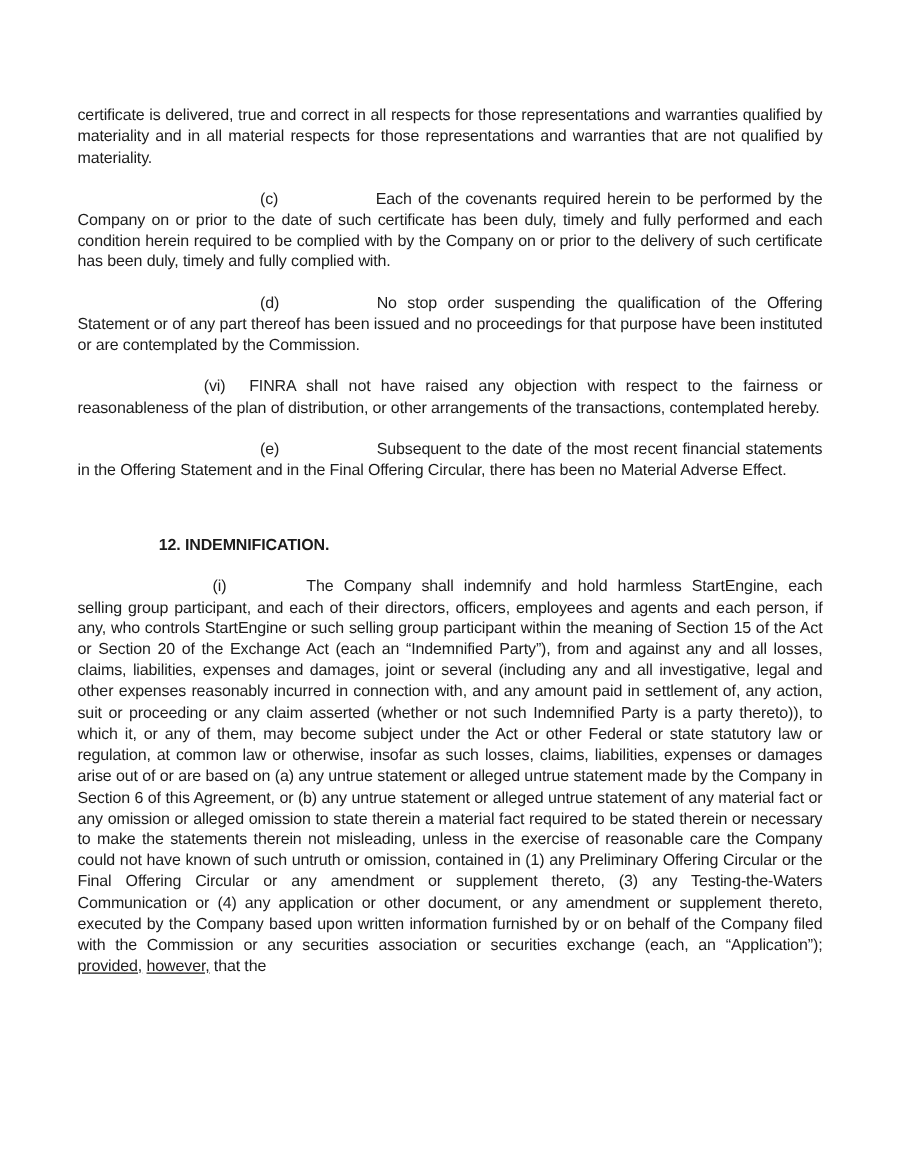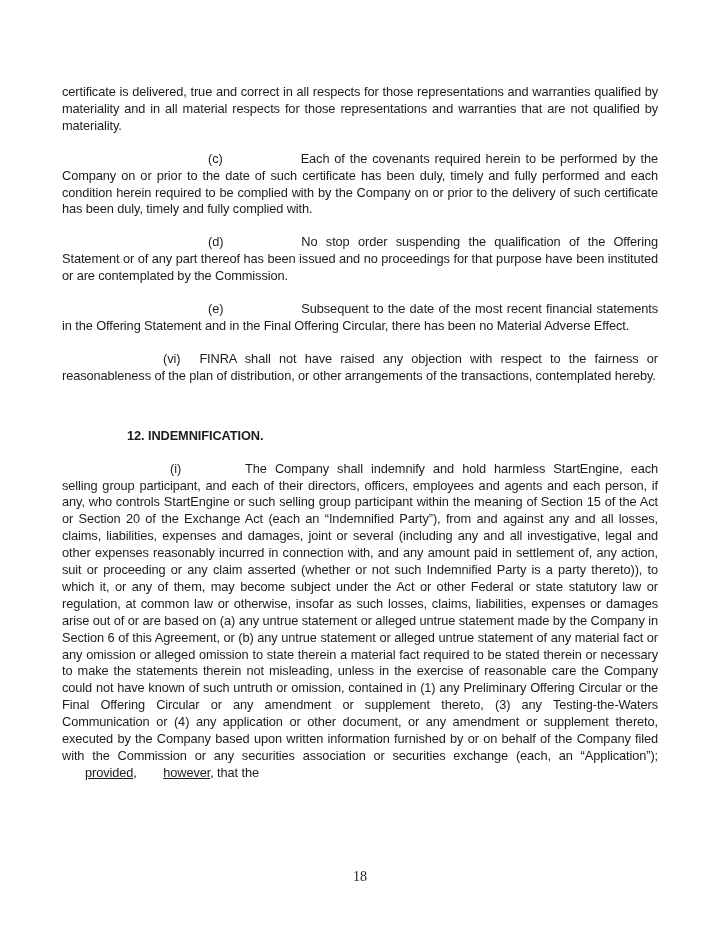--- a/index.html
+++ b/index.html
@@ -35,21 +35,21 @@
     height: 1px;
   }
   .tab-clause   { width: 146px; }  
   .gap-clause   { width: 78px;  }  
   .tab-vi       { width: 101px; }  
   .gap-vi       { width: 19px;  }  
   .tab-i        { width: 108px; }  
   .gap-i        { width: 64px;  }  
   .tab-heading  { width: 65px;  }  
   .b { font-weight: normal; }
-  .u { text-decoration: underline; margin-left: 23px; }
+  .u { text-decoration: underline; }
   .page-number {
     position: absolute;
     left: 0;
     right: 0;
     bottom: 46px;
     text-align: center;
     font-family: "Liberation Serif", serif;
     font-size: 14px;
     letter-spacing: 0;
     color: #1c1c1c;
@@ -59,23 +59,22 @@
 <body>
 
 <div class="doc-page">
 
   <p class="para"><span>certificate is delivered, true and correct in all respects for those representations and warranties qualified by materiality and in all material respects for those representations and warranties that are not qualified by materiality.</span></p>
 
   <p class="para"><span class="tab tab-clause"></span><span>(c)</span><span class="tab gap-clause"></span><span>Each of the covenants required herein to be performed by the Company on or prior to the date of such certificate has been duly, timely and fully performed and each condition herein required to be complied with by the Company on or prior to the delivery of such certificate has been duly, timely and fully complied with.</span></p>
 
   <p class="para"><span class="tab tab-clause"></span><span>(d)</span><span class="tab gap-clause"></span><span>No stop order suspending the qualification of the Offering Statement or of any part thereof has been issued and no proceedings for that purpose have been instituted or are contemplated by the Commission.</span></p>
 
+  <p class="para"><span class="tab tab-vi"></span><span>(vi)</span><span class="tab gap-vi"></span><span>FINRA shall not have raised any objection with respect to the fairness or reasonableness of the plan of distribution, or other arrangements of the transactions, contemplated hereby.</span></p>
+
   <p class="para"><span class="tab tab-clause"></span><span>(e)</span><span class="tab gap-clause"></span><span>Subsequent to the date of the most recent financial statements in the Offering Statement and in the Final Offering Circular, there has been no Material Adverse Effect.</span></p>
-
-  <p class="para"><span class="tab tab-vi"></span><span>(vi)</span><span class="tab gap-vi"></span><span>FINRA shall not have raised any objection with respect to the fairness or reasonableness of the plan of distribution, or other arrangements of the transactions, contemplated hereby.</span></p>
 
   <p class="para heading"><span class="tab tab-heading"></span><span>12. INDEMNIFICATION.</span></p>
 
   <p class="para"><span class="tab tab-i"></span><span>(i)</span><span class="tab gap-i"></span><span>The Company shall indemnify and hold harmless StartEngine, each selling group participant, and each of their directors, officers, employees and agents and each person, if any, who controls StartEngine or such selling group participant within the meaning of Section 15 of the Act or Section 20 of the Exchange Act (each an “</span><span class="b">Indemnified Party</span><span>”), from and against any and all losses, claims, liabilities, expenses and damages, joint or several (including any and all investigative, legal and other expenses reasonably incurred in connection with, and any amount paid in settlement of, any action, suit or proceeding or any claim asserted (whether or not such Indemnified Party is a party thereto)), to which it, or any of them, may become subject under the Act or other Federal or state statutory law or regulation, at common law or otherwise, insofar as such losses, claims, liabilities, expenses or damages arise out of or are based on (a) any untrue statement or alleged untrue statement made by the Company in Section 6 of this Agreement, or (b) any untrue statement or alleged untrue statement of any material fact or any omission or alleged omission to state therein a material fact required to be stated therein or necessary to make the statements therein not misleading, unless in the exercise of reasonable care the Company could not have known of such untruth or omission, contained in (1) any Preliminary Offering Circular or the Final Offering Circular or any amendment or supplement thereto, (3) any Testing-the-Waters Communication or (4) any application or other document, or any amendment or supplement thereto, executed by the Company based upon written information furnished by or on behalf of the Company filed with the Commission or any securities association or securities exchange (each, an “</span><span class="b">Application</span><span>”); </span><span class="u">provided,</span><span> </span><span class="u">however,</span><span> that the</span></p>
 
-  <div class="page-number">18</div>
 
 </div>
 
 </body></html>

